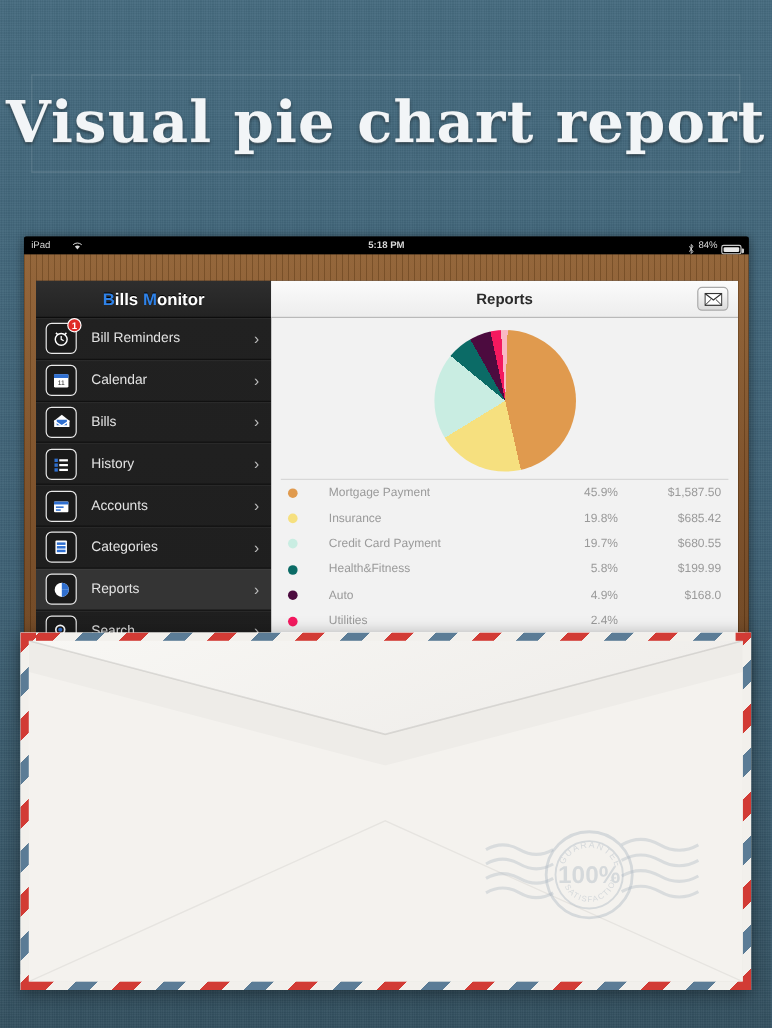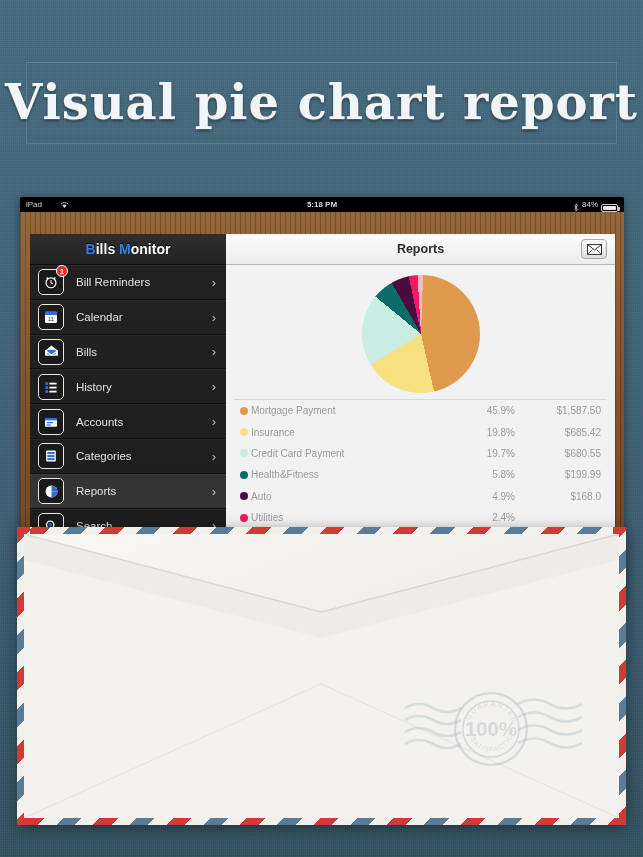--- a/index.html
+++ b/index.html
@@ -143,21 +143,21 @@
   #pie { width: 118px; height: 118px; border-radius: 50%; }
 
   #summary {
     text-align: center; font-size: 11px; color: #3a3a3a; padding: 6px 0 6px;
   }
   #legend { border-top: 1px solid #d8d8d8; margin: 0 8px; }
   .legend-row {
     display: flex; align-items: center; height: 21.4px; font-size: 10px; color: #9a9a9a;
   }
   .dot { width: 8px; height: 8px; border-radius: 50%; flex: 0 0 8px; margin-left: 6px; }
-  .l-name { margin-left: 3px; flex: 1; }
+  .l-name { margin-left: 26px; flex: 1; }
   .l-pct { width: 62px; text-align: right; }
   .l-amt { width: 92px; text-align: right; padding-right: 6px; }
 
   #page-dots {
     display: flex; justify-content: center; gap: 7px; padding-top: 4px;
   }
   .pdot { width: 6px; height: 6px; border-radius: 50%; }
 
   
   #date-bar {

